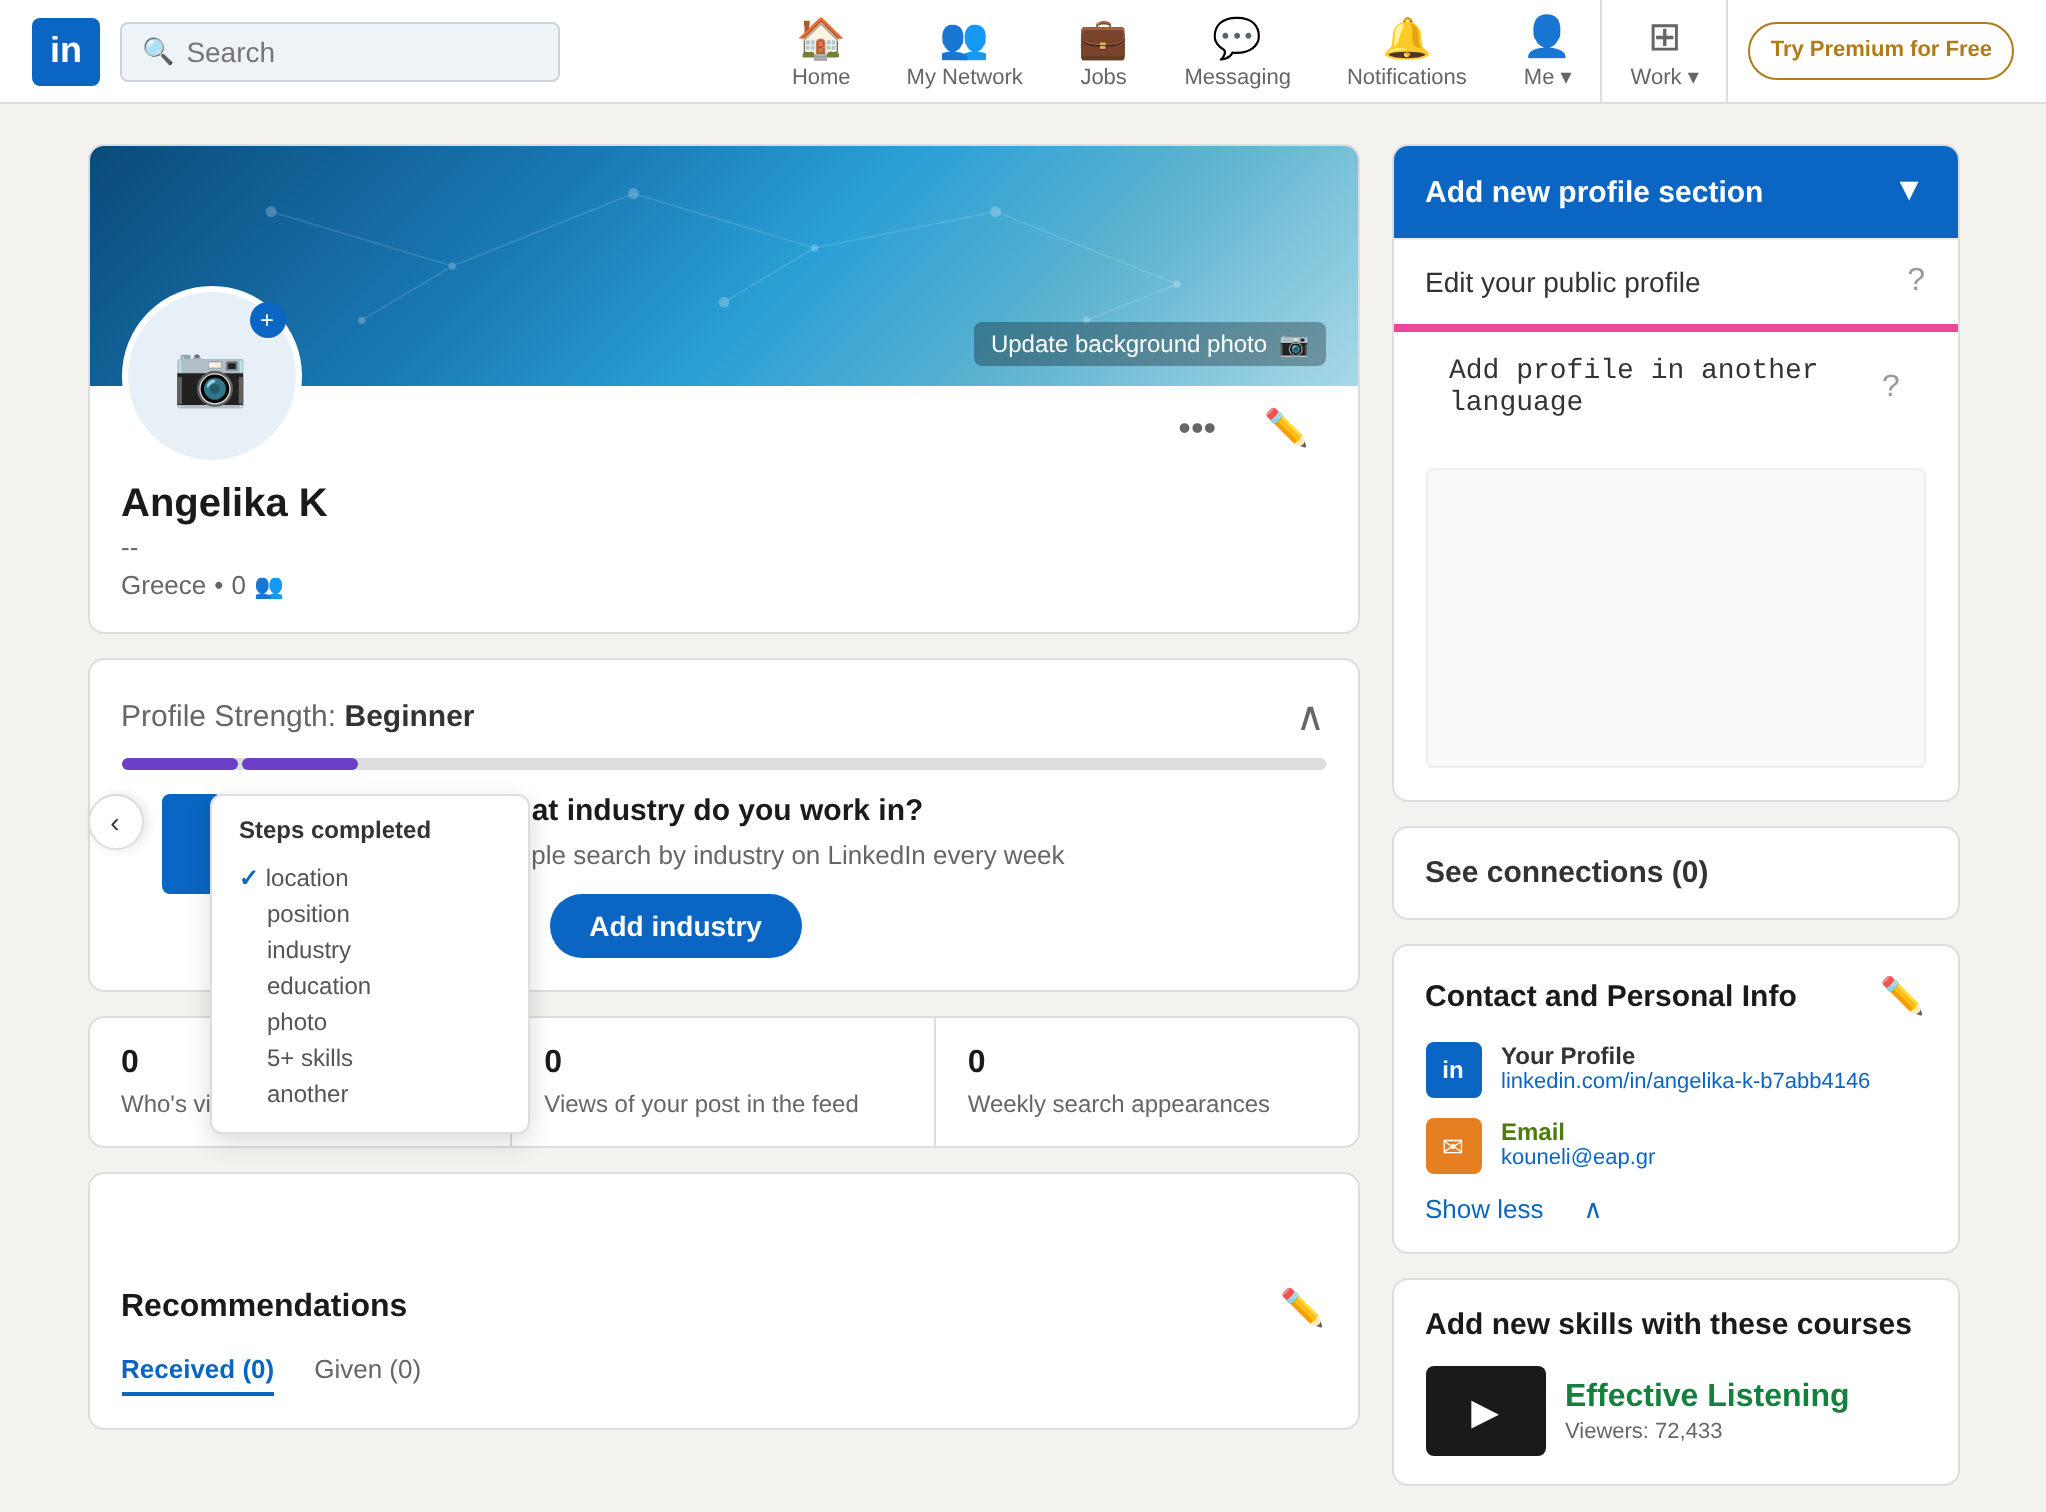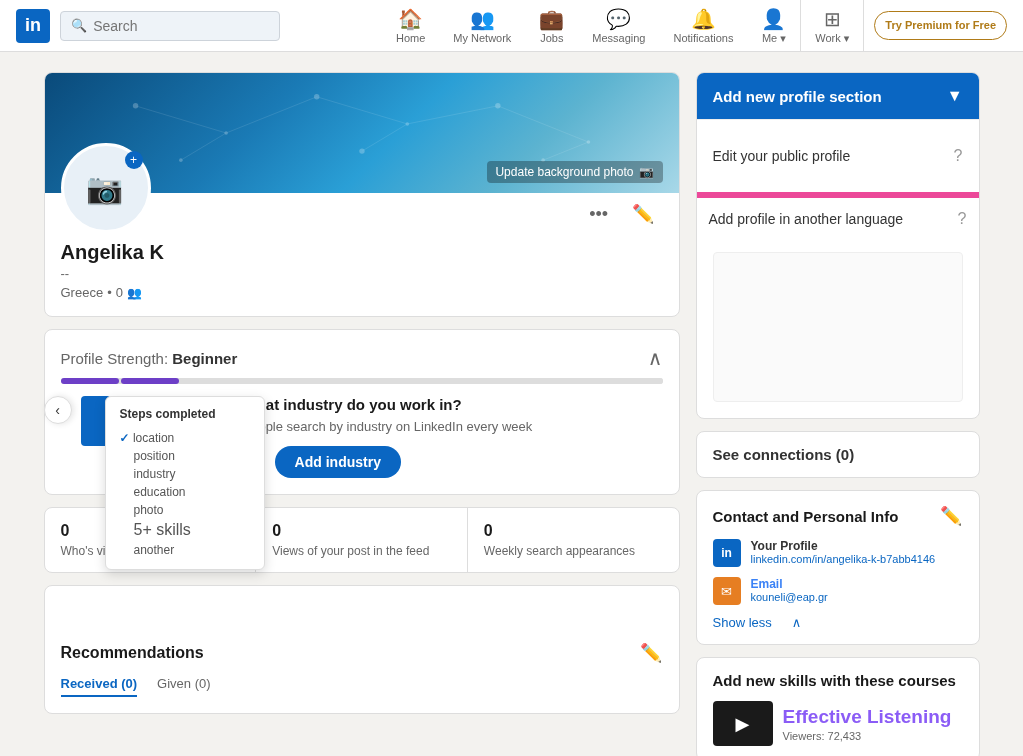--- a/index.html
+++ b/index.html
@@ -137,21 +137,21 @@
           <div style="font-size:12px;font-weight:700;color:#333;margin-bottom:8px;">Steps completed</div>
           <ul style="list-style:none;">
             <li style="font-size:12px;color:#555;padding:2px 0;">
               <span style="color:#0a66c2;font-weight:700;">✓ </span>
               <span>location</span>
             </li>
             <li style="font-size:12px;color:#555;padding:2px 0;padding-left:14px;">position</li>
             <li style="font-size:12px;color:#555;padding:2px 0;padding-left:14px;">industry</li>
             <li style="font-size:12px;color:#555;padding:2px 0;padding-left:14px;">education</li>
             <li style="font-size:12px;color:#555;padding:2px 0;padding-left:14px;">photo</li>
-            <li style="font-size:16px;color:#555;padding:2px 0;padding-left:14px;">5+ skills</li>
+            <li style="font-size:12px;color:#555;padding:2px 0;padding-left:14px;">5+ skills</li>
             <li style="font-size:12px;color:#555;padding:2px 0;padding-left:14px;">another</li>
           </ul>
         </div>
 
         <div style="flex:1;padding-left:120px;">
           <div style="font-size:15px;font-weight:600;color:#1a1a1a;margin-bottom:6px;">What industry do you work in?</div>
           <div style="font-size:13px;color:#666;margin-bottom:12px;">People search by industry on LinkedIn every week</div>
           <div style="display:flex;align-items:center;gap:12px;">
             <span style="color:#cc0000;font-size:24px;">⇐</span>
             <button style="background:#0a66c2;color:#fff;border:none;border-radius:20px;padding:8px 20px;font-size:14px;font-weight:600;cursor:pointer;">Add industry</button>
@@ -188,25 +188,25 @@
 
   </div>
 
   <div style="width:284px;flex-shrink:0;">
 
     <div style="background:#fff;border-radius:8px;border:1px solid #ddd;margin-bottom:12px;overflow:hidden;">
       <button style="background:#0a66c2;color:#fff;width:100%;display:flex;align-items:center;justify-content:space-between;padding:14px 16px;border:none;cursor:pointer;font-size:15px;font-weight:600;">
         <span>Add new profile section</span>
         <span style="font-size:16px;">▼</span>
       </button>
-      <div style="display:flex;align-items:center;justify-content:space-between;padding:27px 16px;border-top:1px solid #eee;cursor:pointer;font-size:14px;color:#333;">
+      <div style="display:flex;align-items:center;justify-content:space-between;padding:12px 16px;border-top:1px solid #eee;cursor:pointer;font-size:14px;color:#333;">
         <span>Edit your public profile</span>
         <span style="color:#999;font-size:16px;">?</span>
       </div>
-      <div style="display:flex;align-items:center;justify-content:space-between;padding:12px 12px;border-top:6px solid #ec4899;cursor:pointer;font-size:14px;color:#333;">
+      <div style="display:flex;align-items:center;justify-content:space-between;padding:12px 28px;border-top:4px solid #ec4899;cursor:pointer;font-size:14px;color:#333;font-family:Liberation Mono, monospace;">
         <span>Add profile in another language</span>
         <span style="color:#999;font-size:16px;">?</span>
       </div>
       <div style="margin:12px 16px 16px;height:150px;border:1px solid #eee;border-radius:4px;background:#fafafa;"></div>
     </div>
 
     <div style="background:#fff;border-radius:8px;border:1px solid #ddd;padding:14px 16px;margin-bottom:12px;cursor:pointer;">
       <span style="font-size:15px;font-weight:600;color:#333;">See connections (0)</span>
     </div>
 
@@ -218,37 +218,37 @@
       <div style="display:flex;align-items:flex-start;gap:10px;margin-bottom:10px;">
         <div style="background:#0a66c2;color:#fff;width:28px;height:28px;border-radius:4px;display:flex;align-items:center;justify-content:center;font-size:12px;flex-shrink:0;font-weight:900;">in</div>
         <div>
           <div style="font-size:12px;color:#333;font-weight:600;">Your Profile</div>
           <div style="font-size:11px;color:#0a66c2;cursor:pointer;">linkedin.com/in/angelika-k-b7abb4146</div>
         </div>
       </div>
       <div style="display:flex;align-items:flex-start;gap:10px;margin-bottom:10px;">
         <div style="background:#e67e22;color:#fff;width:28px;height:28px;border-radius:4px;display:flex;align-items:center;justify-content:center;font-size:13px;flex-shrink:0;">✉</div>
         <div>
-          <div style="font-size:12px;color:#3b82f6;font-weight:600;">Email</div>
+          <div style="font-size:12px;color:#4d7c0f;font-weight:600;">Email</div>
           <div style="font-size:11px;color:#0a66c2;cursor:pointer;">kouneli@eap.gr</div>
         </div>
       </div>
       <div style="color:#0a66c2;font-size:13px;cursor:pointer;display:flex;align-items:center;gap:20px;margin-top:0;">
         <span>Show less</span>
         <span>∧</span>
       </div>
     </div>
 
     <div style="background:#fff;border-radius:8px;border:1px solid #ddd;padding:14px 16px;">
       <div style="font-size:15px;font-weight:700;color:#1a1a1a;margin-bottom:12px;">Add new skills with these courses</div>
       <div style="display:flex;align-items:center;gap:10px;cursor:pointer;">
         <div style="width:60px;height:45px;background:#1a1a1a;border-radius:4px;display:flex;align-items:center;justify-content:center;flex-shrink:0;position:relative;">
           <span style="color:#fff;font-size:18px;">▶</span>
         </div>
         <div>
-          <div style="font-size:19px;font-weight:600;color:#8b5cf6;">Effective Listening</div>
+          <div style="font-size:16px;font-weight:600;color:#15803d;">Effective Listening</div>
           <div style="font-size:11px;color:#666;margin-top:2px;">Viewers: 72,433</div>
         </div>
       </div>
     </div>
 
   </div>
 </div>
 
 </body></html>

